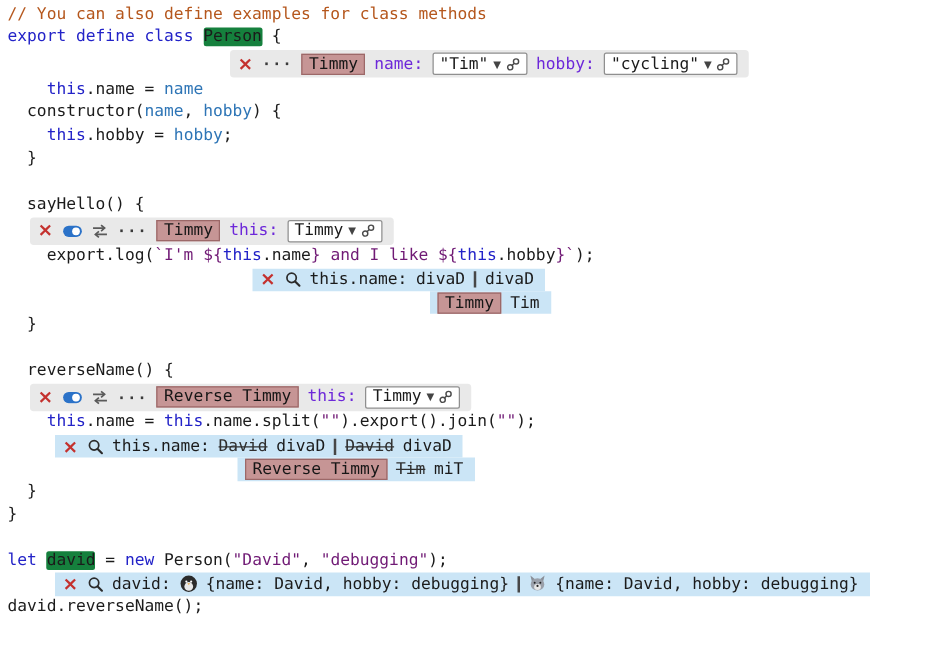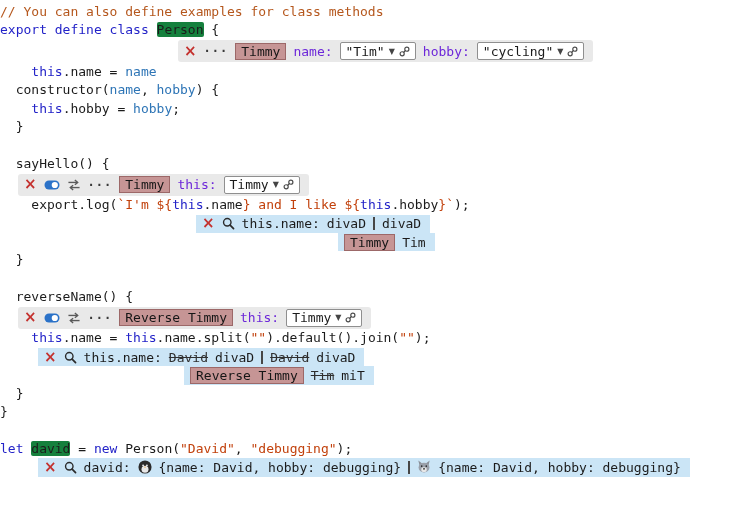--- a/index.html
+++ b/index.html
@@ -1,23 +1,23 @@
 <!DOCTYPE html>
 <html><head>
 <meta charset="utf-8">
 <style>
   *{box-sizing:border-box;margin:0;padding:0}
   html,body{width:749px;height:516px;background:#ffffff;overflow:hidden;
     font-family:"DejaVu Sans Mono",monospace;font-size:13px;color:#1b1b1b}
-  .editor{padding:3px 0 0 0}
+  .editor{padding:3px 0 0 6px}
   .line{height:18.4px;line-height:18.4px;white-space:pre}
   .tok-com{color:#b5571d}
   .tok-kw{color:#2323c8}
   .tok-param{color:#2e75b6}
-  .tok-str{color:#c2410c}
+  .tok-str{color:#701a75}
   .tok-hl{background:#15803d;border-radius:2px}
   .inline-row{display:flex;align-items:center;height:23px}
   .inline-row.rrow{height:18.4px}
   .wbar{display:inline-flex;align-items:center;gap:7px;background:#e9e9e9;
     border-radius:3px;padding:1px 9px 1px 6px;height:22px}
   .rbar{display:inline-flex;align-items:center;gap:7px;background:#cbe5f6;
     height:18.4px;padding:0 9px 0 6px}
   .xicon{color:#c4312e;font-weight:bold;font-size:15px;line-height:1;
     font-family:"DejaVu Sans",sans-serif;cursor:pointer}
   .more{color:#3a3a3a;font-weight:bold;letter-spacing:1px;font-size:12px;cursor:pointer}
@@ -177,21 +177,21 @@
                 <circle cx="4.6" cy="11.4" r="3"></circle>
                 <circle cx="11.4" cy="4.6" r="3"></circle>
                 <line x1="6.6" y1="9.4" x2="9.4" y2="6.6"></line>
               </g>
             </svg>
         </span>
       </span>
     </div>
   </div>
 
-  <div class="line"><span>    </span><span class="tok-kw">this</span><span>.name = </span><span class="tok-kw">this</span><span>.name.split(</span><span class="tok-str">""</span><span>).default().join(</span><span class="tok-str">""</span><span>);</span></div>
+  <div class="line"><span>    </span><span class="tok-kw">this</span><span>.name = </span><span class="tok-kw">this</span><span>.name.split(</span><span class="tok-str">""</span><span>).export().join(</span><span class="tok-str">""</span><span>);</span></div>
 
   <div class="inline-row rrow" style="padding-left:38px">
     <div class="rbar">
       <span class="xicon">×</span>
       <span class="iconbox">
         <svg width="13" height="13" viewBox="0 0 16 16">
             <circle cx="6.5" cy="6.5" r="4.6" fill="none" stroke="#2b2b2b" stroke-width="1.7"></circle>
             <line x1="10" y1="10" x2="14.2" y2="14.2" stroke="#2b2b2b" stroke-width="2.1" stroke-linecap="round"></line>
           </svg>
       </span>
@@ -242,14 +242,15 @@
             <ellipse cx="8" cy="11" rx="3.1" ry="2.7" fill="#e8e8e8"></ellipse>
             <circle cx="5.4" cy="7" r="0.9" fill="#222222"></circle>
             <circle cx="10.6" cy="7" r="0.9" fill="#222222"></circle>
             <circle cx="8" cy="10" r="1" fill="#222222"></circle>
           </svg>
       </span>
       <span class="rval">{name: David, hobby: debugging}</span>
     </div>
   </div>
 
+  <div class="line"><span>david.reverseName();</span></div>
 
 </div>
 
 </body></html>

